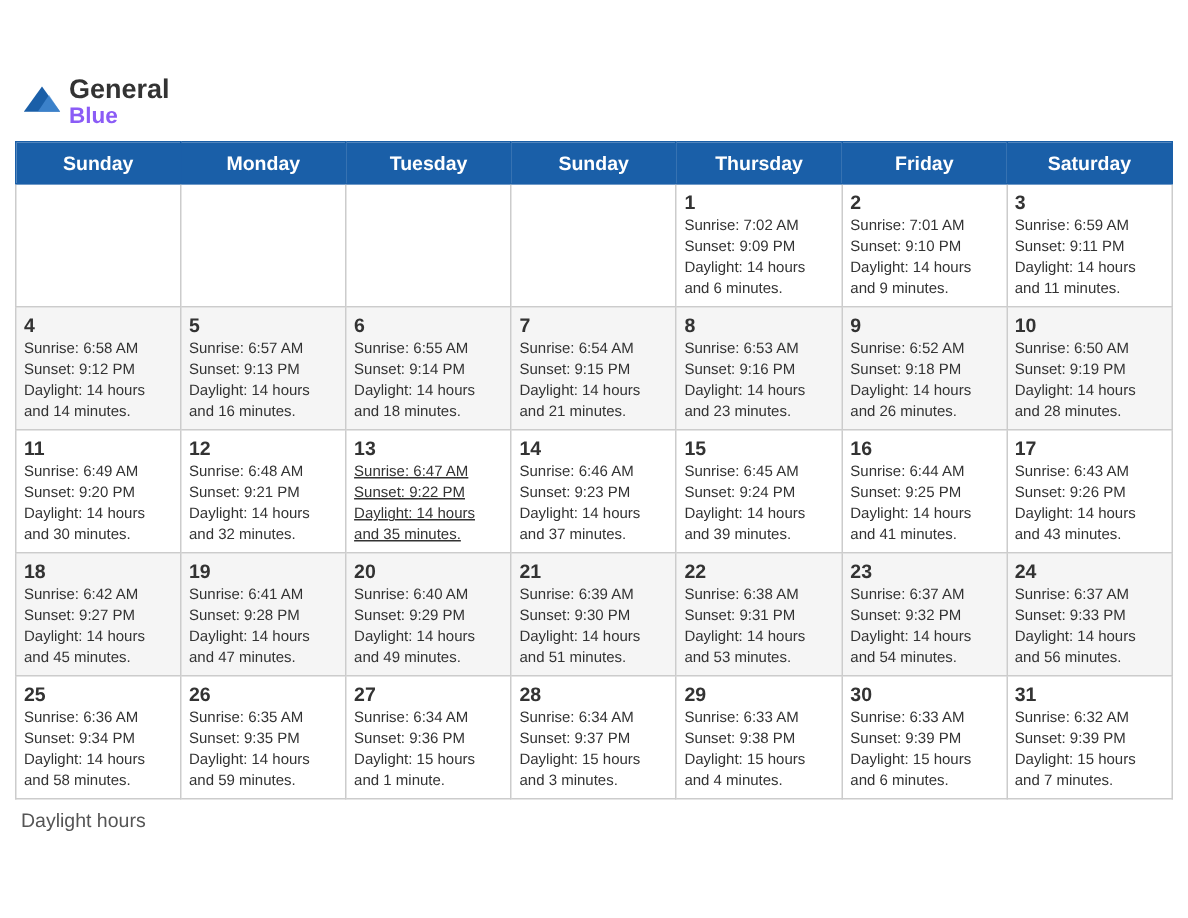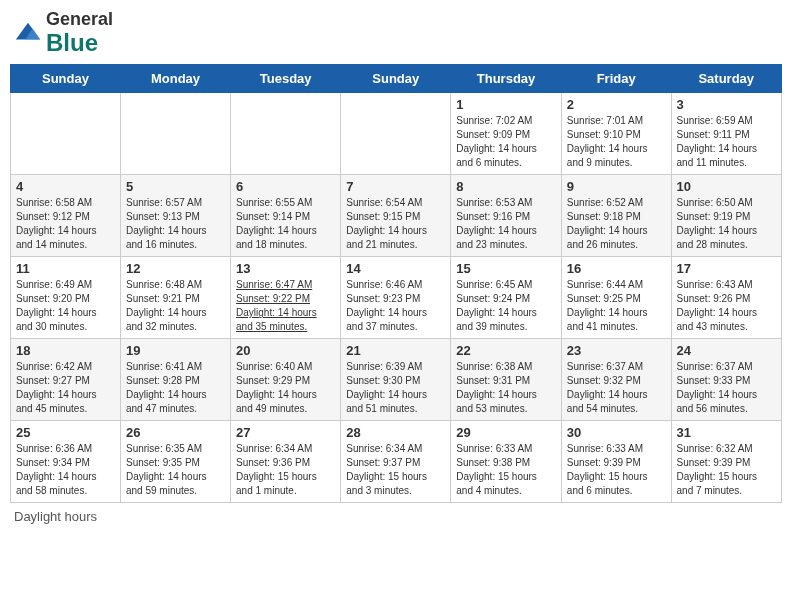--- a/index.html
+++ b/index.html
@@ -14,35 +14,36 @@
       display: flex;
       justify-content: space-between;
       align-items: flex-start;
       margin-bottom: 8px;
       padding: 0 4px;
     }
     .logo {
       display: flex;
       align-items: center;
       gap: 4px;
+      margin-top: 40px;
     }
     .logo-text {
       display: flex;
       flex-direction: column;
       line-height: 1.1;
     }
     .logo-general {
       font-size: 18px;
       font-weight: bold;
       color: #333;
     }
     .logo-blue {
-      font-size: 24px;
+      font-size: 15px;
       font-weight: bold;
-      color: #0f766e;
+      color: #8b5cf6;
     }
     .logo-icon {
       width: 28px;
       height: 28px;
     }
     .title-area {
       text-align: right;
     }
     .month-title {
       font-size: 32px;

